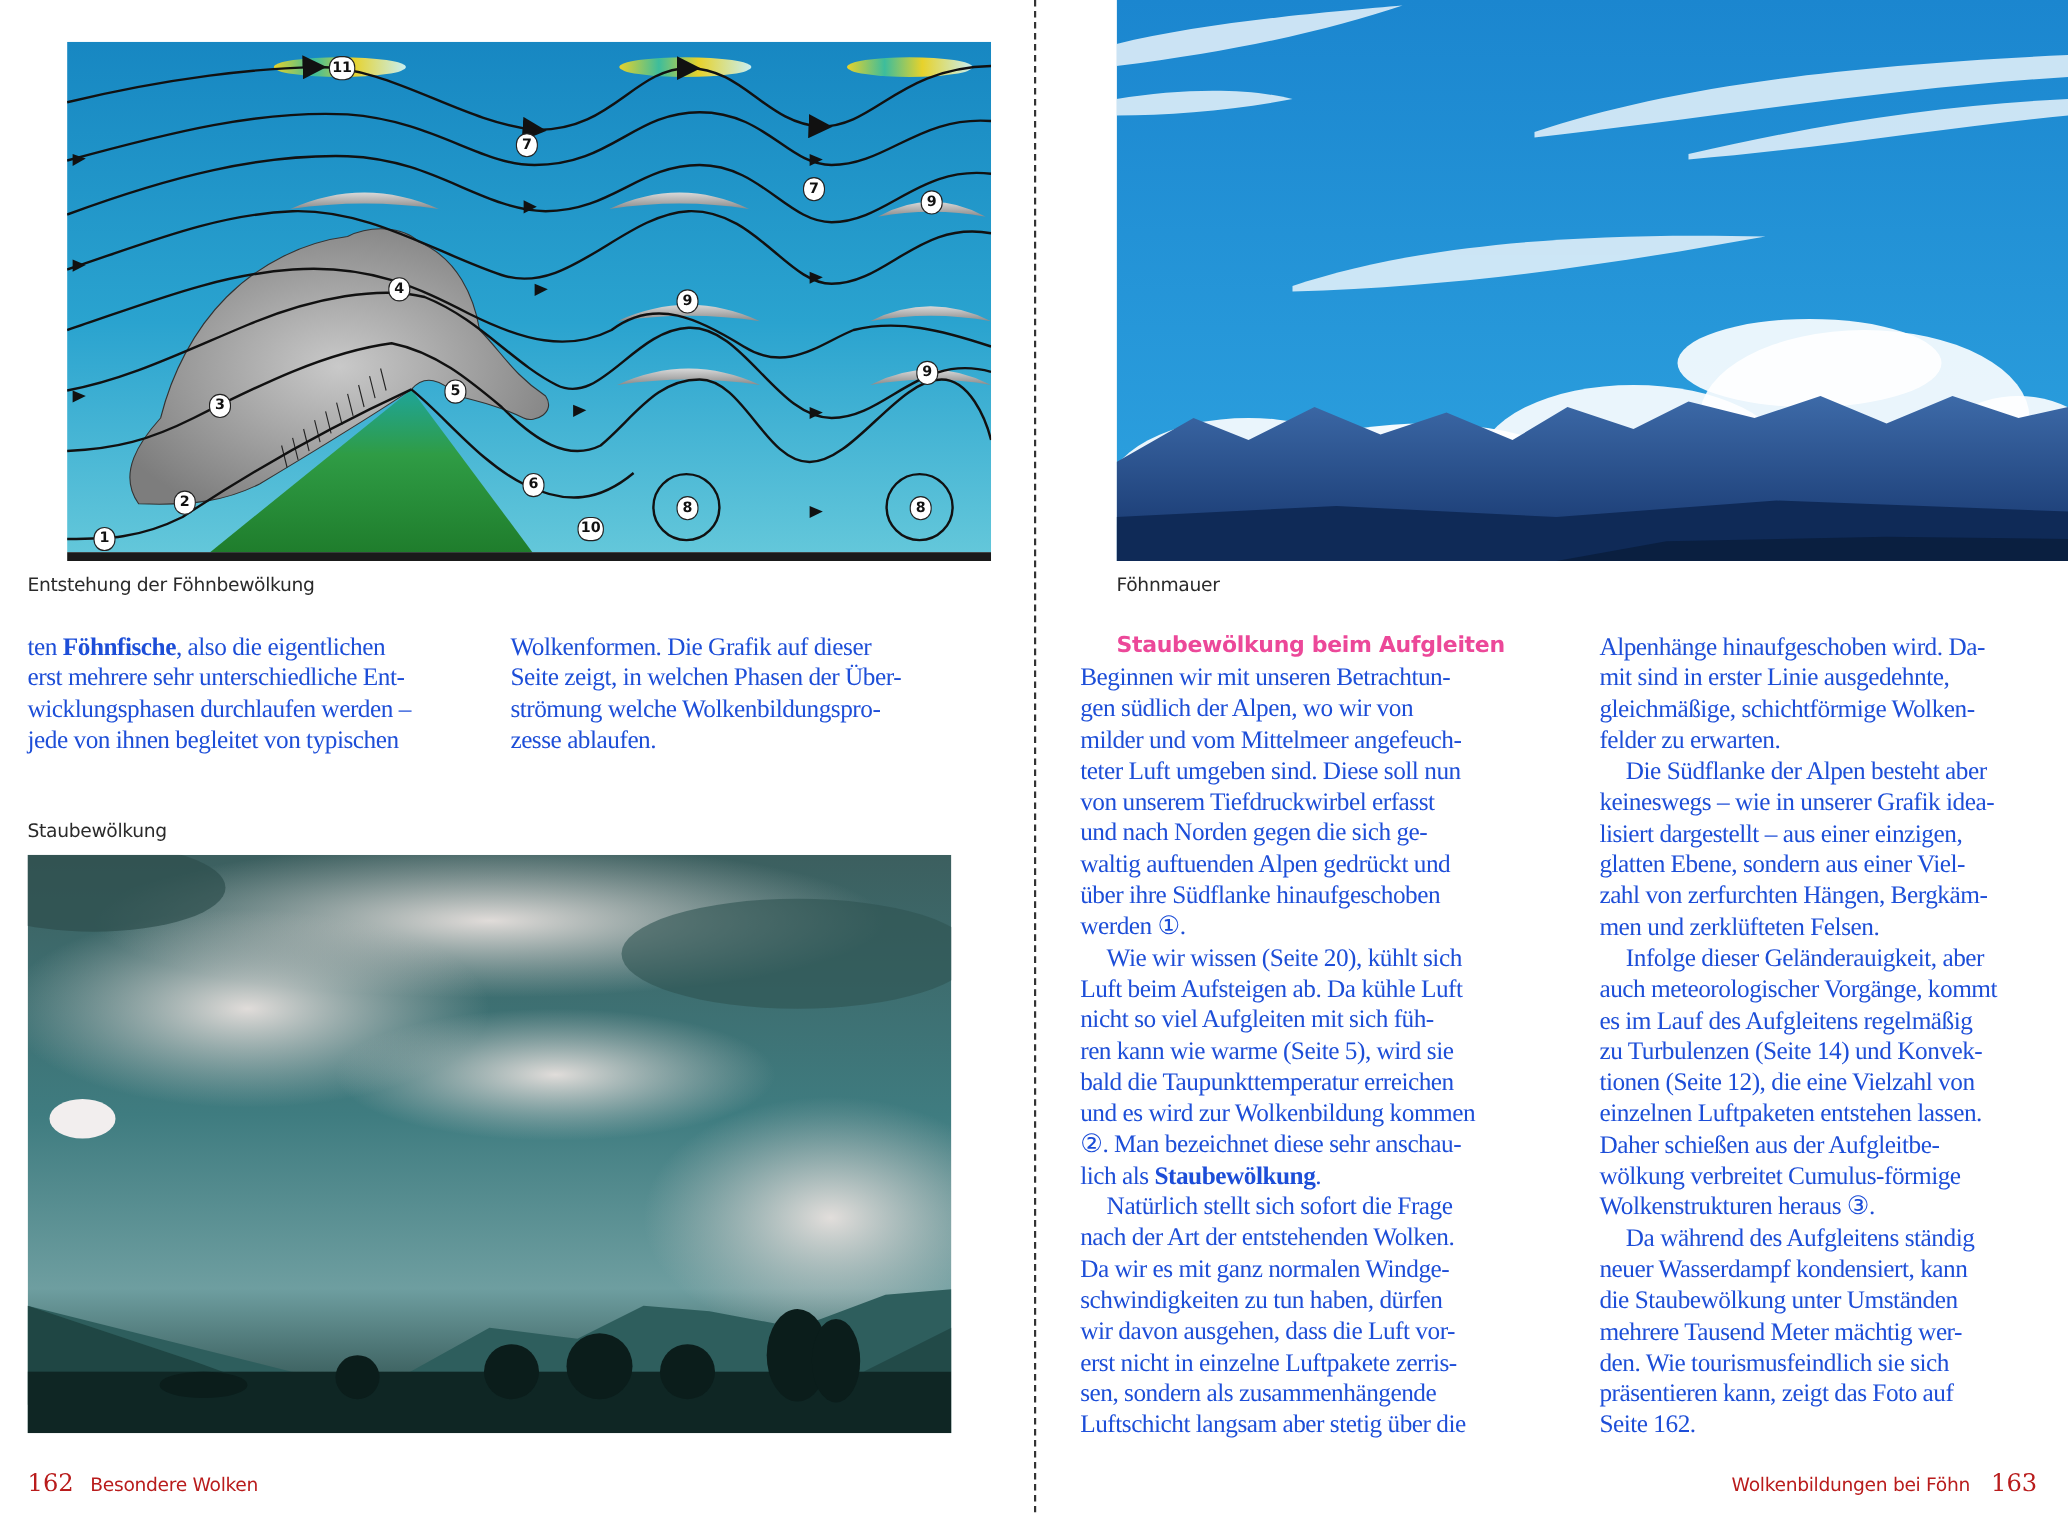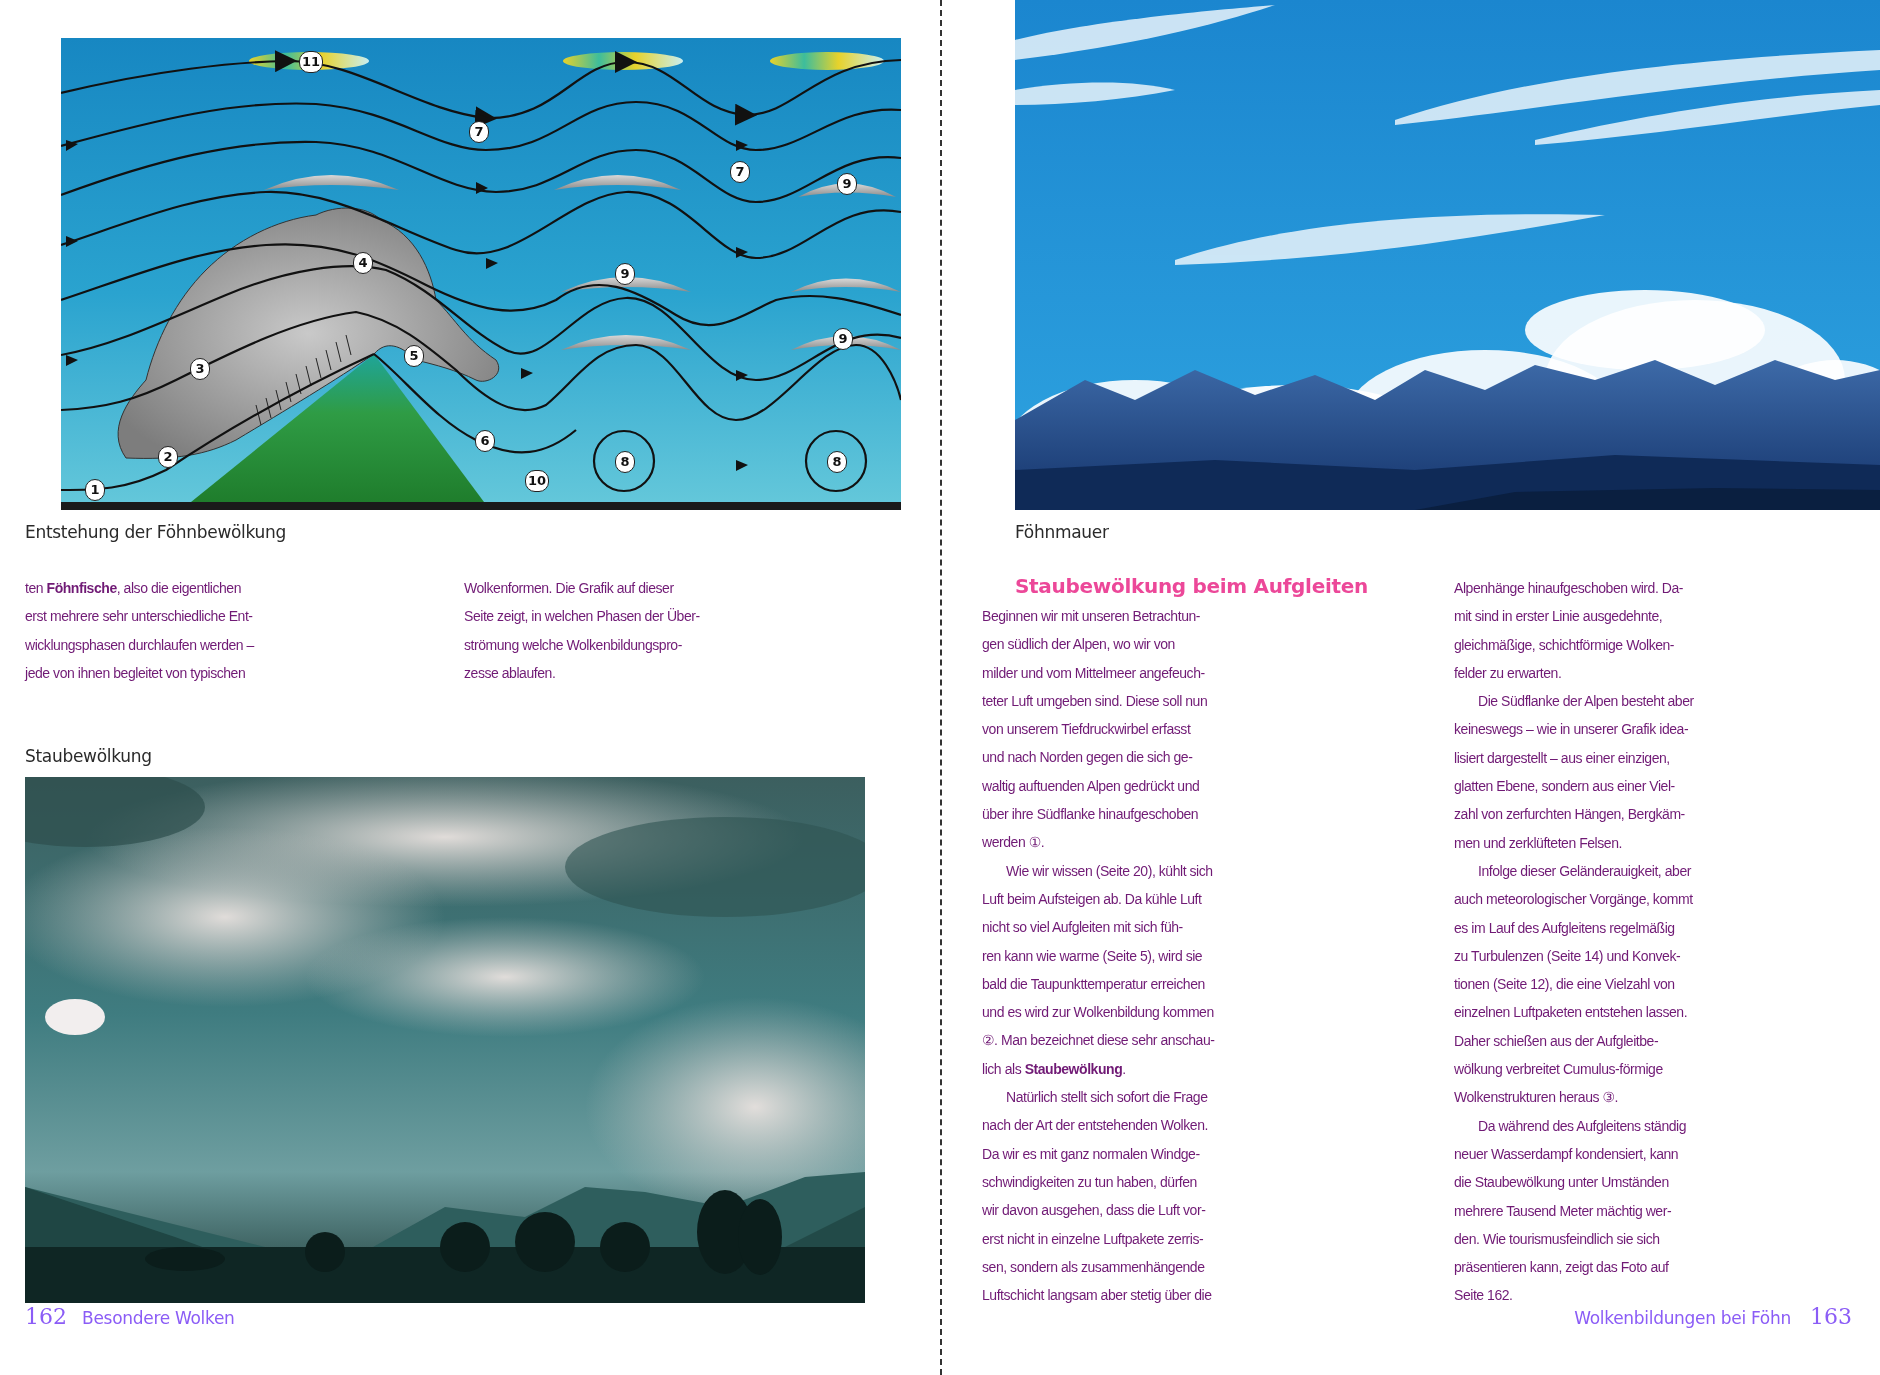--- a/index.html
+++ b/index.html
@@ -1,25 +1,25 @@
 <!DOCTYPE html>
 <html><head>
 <meta charset="utf-8">
 <style>
   html, body { margin:0; padding:0; }
   body { width:1880px; height:1375px; background:#ffffff; position:relative; overflow:hidden;
          font-family:"DejaVu Serif", serif; color:#222; }
   .abs { position:absolute; }
   .caption { position:absolute; font-family:"DejaVu Sans", sans-serif; font-size:17px; color:#2a2a2a; letter-spacing:-0.3px; }
-  .body-text { position:absolute; font-family:Liberation Sans, sans-serif; font-size:14px; line-height:28.3px; color:#701a75; letter-spacing:-0.45px; }
+  .body-text { position:absolute; font-family:Liberation Serif, serif; font-size:23px; line-height:28.3px; color:#1d4ed8; letter-spacing:-0.45px; }
   .body-text .line { display:block; white-space:nowrap; }
   .body-text .indent { padding-left:24px; }
   .heading { position:absolute; font-family:"DejaVu Sans", sans-serif; font-weight:bold; font-size:20px; color:#ec4899; letter-spacing:-0.3px; white-space:nowrap; }
   .divider { position:absolute; left:940px; top:0; width:0; height:1375px; border-left:2px dashed #333; }
-  .footer { position:absolute; top:1304px; font-family:"DejaVu Sans", sans-serif; color:#8b5cf6; white-space:nowrap; }
+  .footer { position:absolute; top:1336px; font-family:"DejaVu Sans", sans-serif; color:#b91c1c; white-space:nowrap; }
   .footer .num { font-family:"DejaVu Serif", serif; font-size:22px; }
   .footer .title { font-size:17px; letter-spacing:-0.3px; }
   b { font-weight:bold; }
 </style>
 </head>
 <body>
 
 <div>
 
   <div class="abs" style="left:25px; top:38px; width:840px; height:472px;margin-left:36px;">

